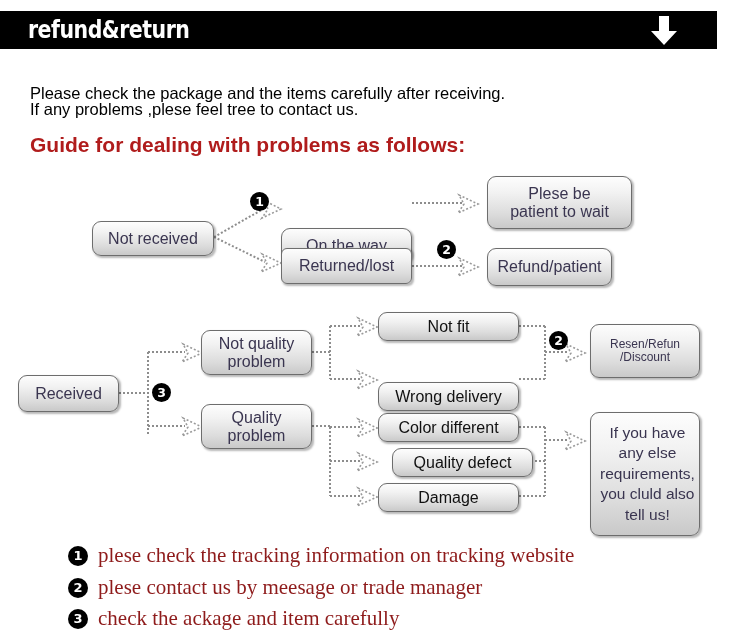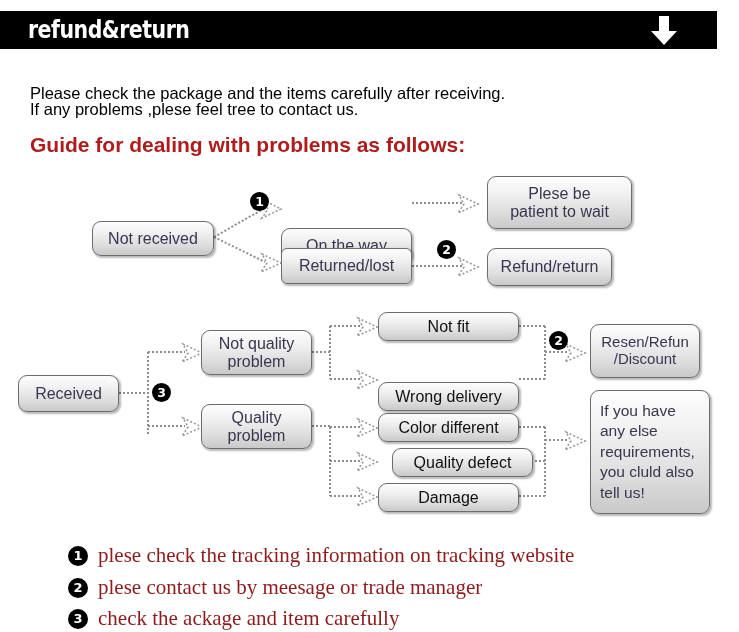--- a/index.html
+++ b/index.html
@@ -235,21 +235,21 @@
 
   <div class="fbox" style="left:92px; top:221px; width:122px; height:35px;padding-left:6px;">Not received</div>
 
   <div class="fbox" style="left:281px; top:186px; width:131px; height:35px;margin-top:42px;">On the way</div>
 
   <div class="fbox" style="left:281px; top:248px; width:131px; height:36px;border-radius:6px;">Returned/lost</div>
 
   <div class="fbox" style="left:487px; top:176px; width:145px; height:53px; white-space:pre-line;">Plese be
 patient to wait</div>
 
-  <div class="fbox" style="left:487px; top:248px; width:125px; height:38px;">Refund/return</div>
+  <div class="fbox" style="left:487px; top:248px; width:125px; height:38px;">Refund/patient</div>
 
   <div class="badge" style="left:250px; top:192px;">1</div>
   <div class="badge" style="left:437px; top:240px;">2</div>
 
   <div class="fbox" style="left:18px; top:375px; width:101px; height:37px;">Received</div>
 
   <div class="badge" style="left:152px; top:383px;">3</div>
 
   <div class="fbox" style="left:201px; top:330px; width:111px; height:45px; white-space:pre-line;">Not quality
 problem</div>
@@ -262,24 +262,24 @@
   <div class="fbox dark-text" style="left:378px; top:365px; width:141px; height:29px;margin-top:17px;">Wrong delivery</div>
 
   <div class="fbox dark-text" style="left:378px; top:413px; width:141px; height:29px;">Color different</div>
 
   <div class="fbox dark-text" style="left:380px; top:448px; width:141px; height:29px;margin-left:12px;">Quality defect</div>
 
   <div class="fbox dark-text" style="left:378px; top:483px; width:141px; height:29px;">Damage</div>
 
   <div class="badge" style="left:549px; top:331px;">2</div>
 
-  <div class="fbox" style="left:590px; top:324px; width:110px; height:54px; white-space:pre-line; font-size:15px;">Resen/Refun
+  <div class="fbox" style="left:590px; top:324px; width:110px; height:54px; white-space:pre-line; font-size:12px;">Resen/Refun
 /Discount</div>
 
-  <div class="fbox leftal" style="left:590px; top:390px; width:120px; height:124px; white-space:pre-line;">If you have
+  <div class="fbox leftal" style="left:590px; top:412px; width:110px; height:124px; white-space:pre-line;text-align:center;">If you have
 any else
 requirements,
 you cluld also
 tell us!</div>
 
   <div id="legend-1" class="legend-row">
     <span class="legend-badge">1</span>
     <span class="legend-text">plese check the tracking information on tracking website</span>
   </div>
   <div id="legend-2" class="legend-row">

